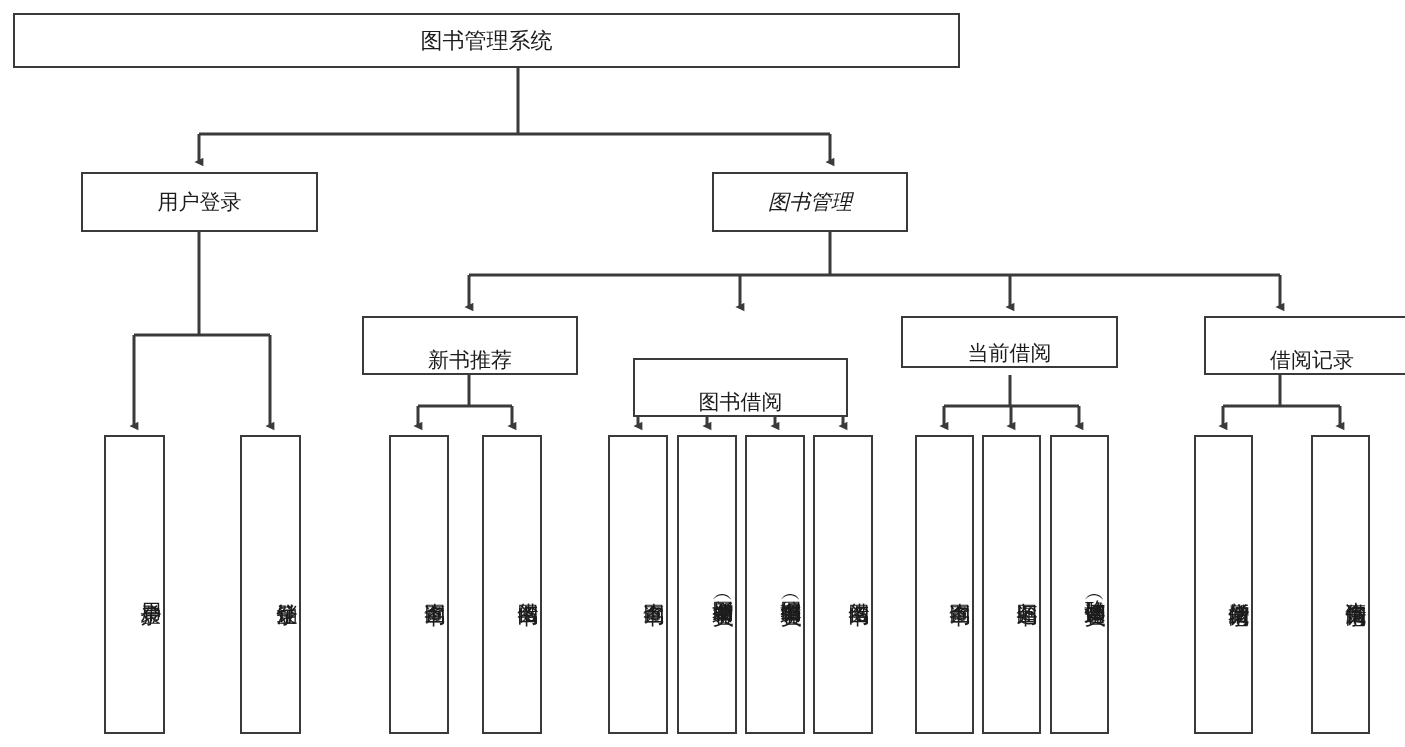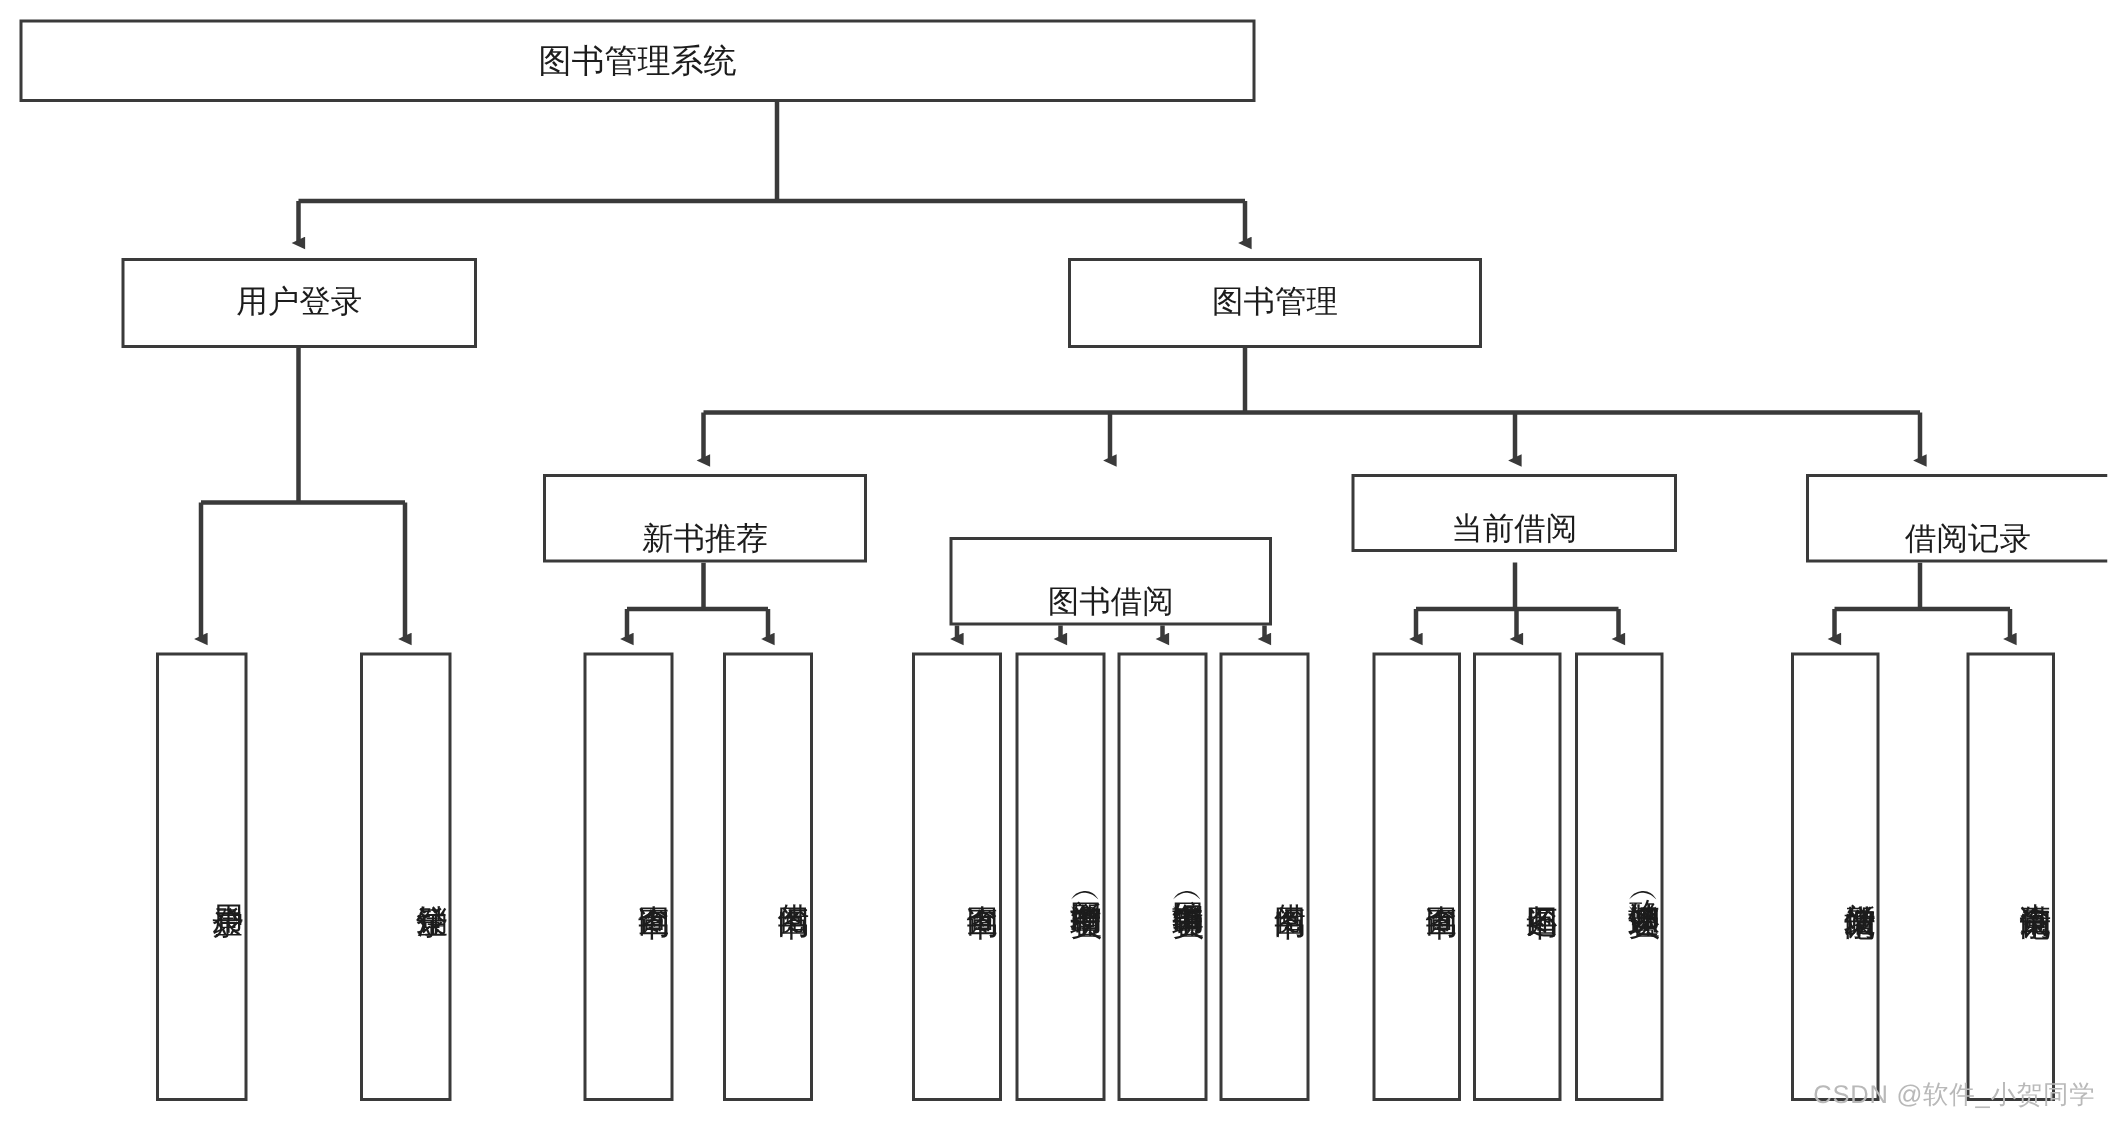--- a/index.html
+++ b/index.html
@@ -123,28 +123,28 @@
       <path d="M1011,406 L1011,426" marker-end="url(#arrow)"></path>
       <path d="M1079,406 L1079,426" marker-end="url(#arrow)"></path>
 
       <path d="M1280,375 L1280,406"></path>
       <path d="M1223,406 L1340,406"></path>
       <path d="M1223,406 L1223,426" marker-end="url(#arrow)"></path>
       <path d="M1340,406 L1340,426" marker-end="url(#arrow)"></path>
     </g>
   </svg>
 
-  <div class="node root" style="left:13px; top:13px; width:824px; height:55px;">
+  <div class="node root" style="left:13px; top:13px; width:947px; height:55px;">
     <span>图书管理系统</span>
   </div>
 
   <div class="node level2" style="left:81px; top:172px; width:237px; height:60px;">
     <span>用户登录</span>
   </div>
-  <div class="node level2" style="left:712px; top:172px; width:276px; height:60px;">
+  <div class="node level2" style="left:712px; top:172px; width:196px; height:60px;font-style:italic;">
     <span>图书管理</span>
   </div>
 
   <div class="node level3" style="left:362px; top:316px; width:216px; height:59px;">
     <span>新书推荐</span>
   </div>
   <div class="node level3" style="left:633px; top:316px; width:215px; height:59px;margin-top:42px;">
     <span>图书借阅</span>
   </div>
   <div class="node level3" style="left:901px; top:316px; width:217px; height:52px;">
@@ -191,14 +191,13 @@
     <span class="leaf-text">确认归还（管理员）</span>
   </div>
 
   <div class="node leaf" style="left:1194px; top:435px; width:59px; height:299px;">
     <span class="leaf-text">新增借阅记录</span>
   </div>
   <div class="node leaf" style="left:1311px; top:435px; width:59px; height:299px;">
     <span class="leaf-text">查询借阅记录</span>
   </div>
 
-  <div class="watermark">CSDN @软件_小贺同学</div>
 </div>
 
 </body></html>

